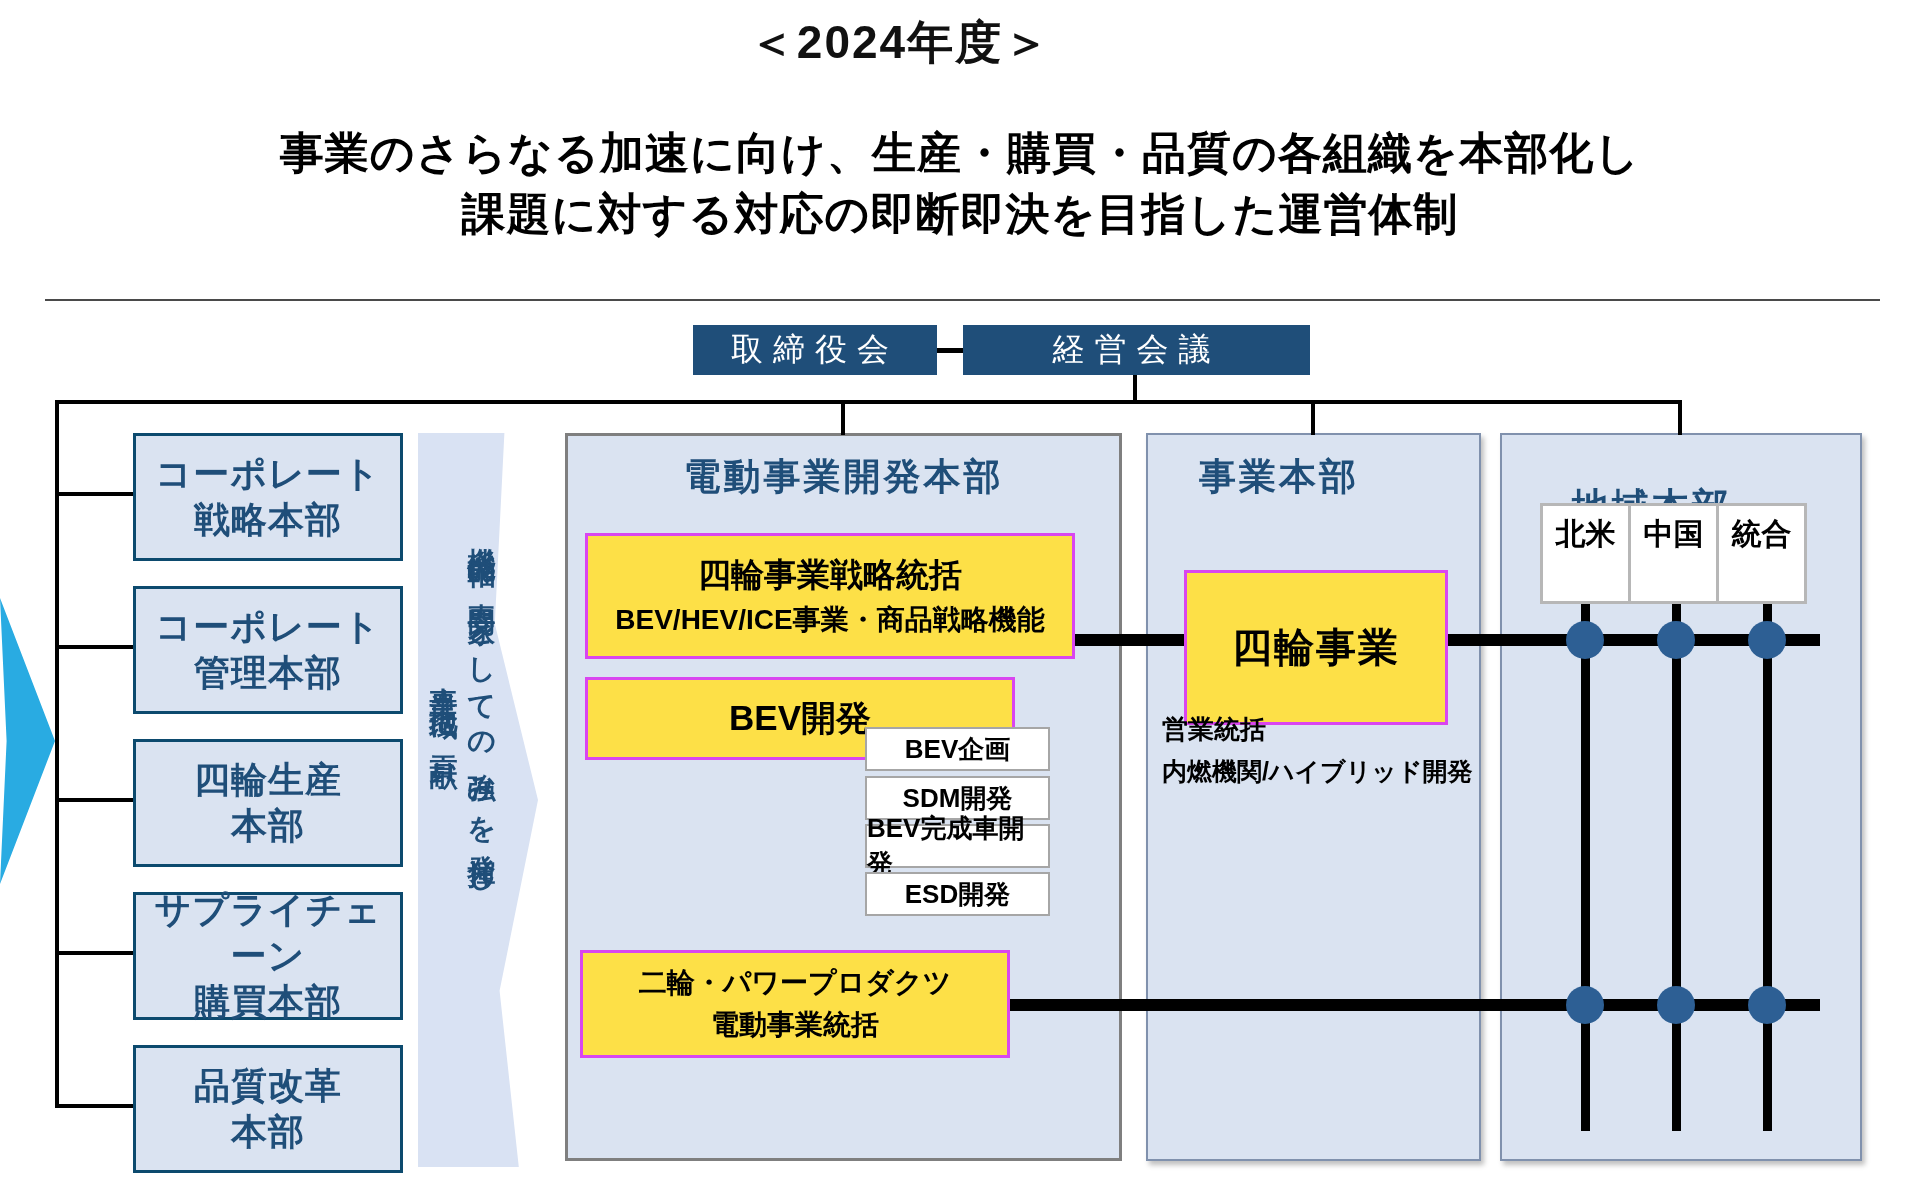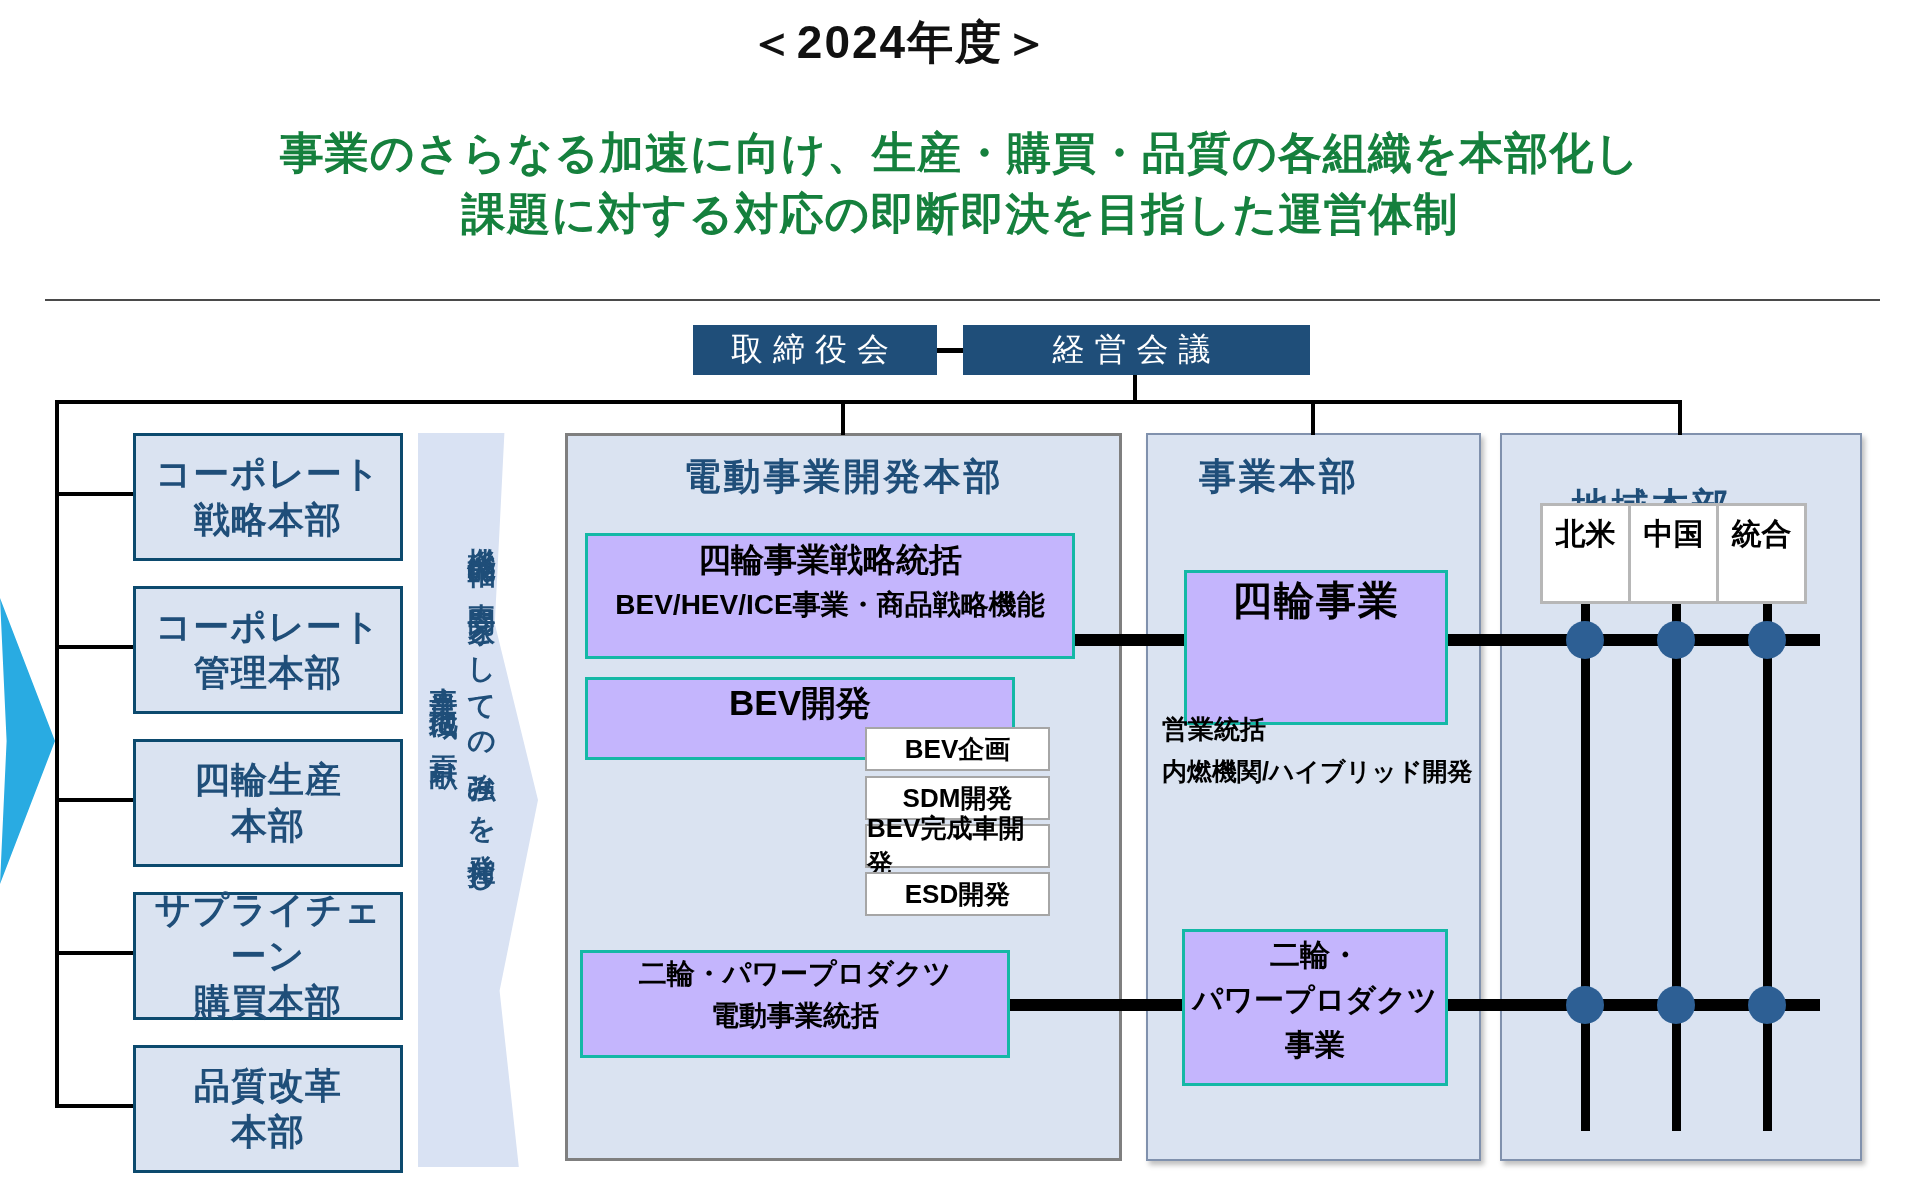--- a/index.html
+++ b/index.html
@@ -3,21 +3,21 @@
 <meta charset="utf-8">
 <style>
   html,body{margin:0;padding:0;background:#fff;}
   .canvas{
     position:relative;width:1920px;height:1200px;background:#ffffff;overflow:hidden;
     font-family:"Liberation Sans","DejaVu Sans",sans-serif;
   }
   .abs{position:absolute;}
   
   .title{font-size:46px;font-weight:bold;color:#111;text-align:center;letter-spacing:2px;padding-left:20px;}
-  .subtitle{font-size:44px;font-weight:bold;color:#15803d;text-align:center;line-height:61px;letter-spacing:1px;}
+  .subtitle{font-size:44px;font-weight:bold;color:#000000;text-align:center;line-height:61px;letter-spacing:1px;}
   .rule{background:#4a4a4a;height:2px;}
   
   .navy-box{
     background:#1f4e79;color:#fff;display:flex;align-items:center;justify-content:center;
     font-size:32px;font-weight:500;letter-spacing:10px;z-index:3;
   }
   
   .thin-line{background:#000;z-index:2;}
   .thick-line{background:#000;z-index:2;}
   
@@ -28,22 +28,22 @@
   }
   
   .container-panel{background:#dae3f1;z-index:1;}
   .panel-ev{border:3px solid #7f7f7f;}
   .panel-thin{border:2px solid #8091ad;box-shadow:3px 4px 5px rgba(0,0,0,0.25);}
   .panel-title{
     font-size:37px;font-weight:bold;color:#1f4e79;text-align:center;letter-spacing:3px;z-index:3;
   }
   
   .white-box{
-    background:#c4b5fd;border:3px solid #14b8a6;color:#000;
-    display:flex;flex-direction:column;align-items:center;
+    background:#fde047;border:3px solid #d946ef;color:#000;
+    display:flex;flex-direction:column;align-items:center;justify-content:center;
     text-align:center;z-index:3;
   }
   .white-box .l1{font-size:33px;font-weight:bold;line-height:48px;}
   .white-box .l2{font-size:28px;font-weight:bold;line-height:42px;}
   .bev-main{font-size:35px;font-weight:bold;}
   .sub-box{
     background:#fff;border:2px solid #a6a6a6;color:#000;z-index:4;
     display:flex;align-items:center;justify-content:center;
     font-size:26px;font-weight:bold;
   }
@@ -172,25 +172,20 @@
 
   <div class="abs white-box" style="left:1184px;top:545px;width:264px;height:155px;box-sizing:border-box;margin-top:25px;">
     <span class="auto-biz">四輪事業</span>
   </div>
 
   <div class="abs notes" style="left:1162px;top:708px;">
     <div>営業統括</div>
     <div style="font-size:25px;">内燃機関/ハイブリッド開発</div>
   </div>
 
-  <div class="abs white-box" style="left:1182px;top:929px;width:266px;height:157px;box-sizing:border-box;">
-    <span class="moto-biz">二輪・</span>
-    <span class="moto-biz">パワープロダクツ</span>
-    <span class="moto-biz">事業</span>
-  </div>
 
   <div class="abs container-panel panel-thin" style="left:1500px;top:433px;width:362px;height:728px;box-sizing:border-box;"></div>
   <div class="abs panel-title" style="left:1500px;top:452px;width:304px;margin-top:30px;">地域本部</div>
 
   <div class="abs region-row" style="left:1540px;top:503px;">
     <div class="region-cell">
       <span>北米</span>
     </div>
     <div class="region-cell">
       <span>中国</span>

